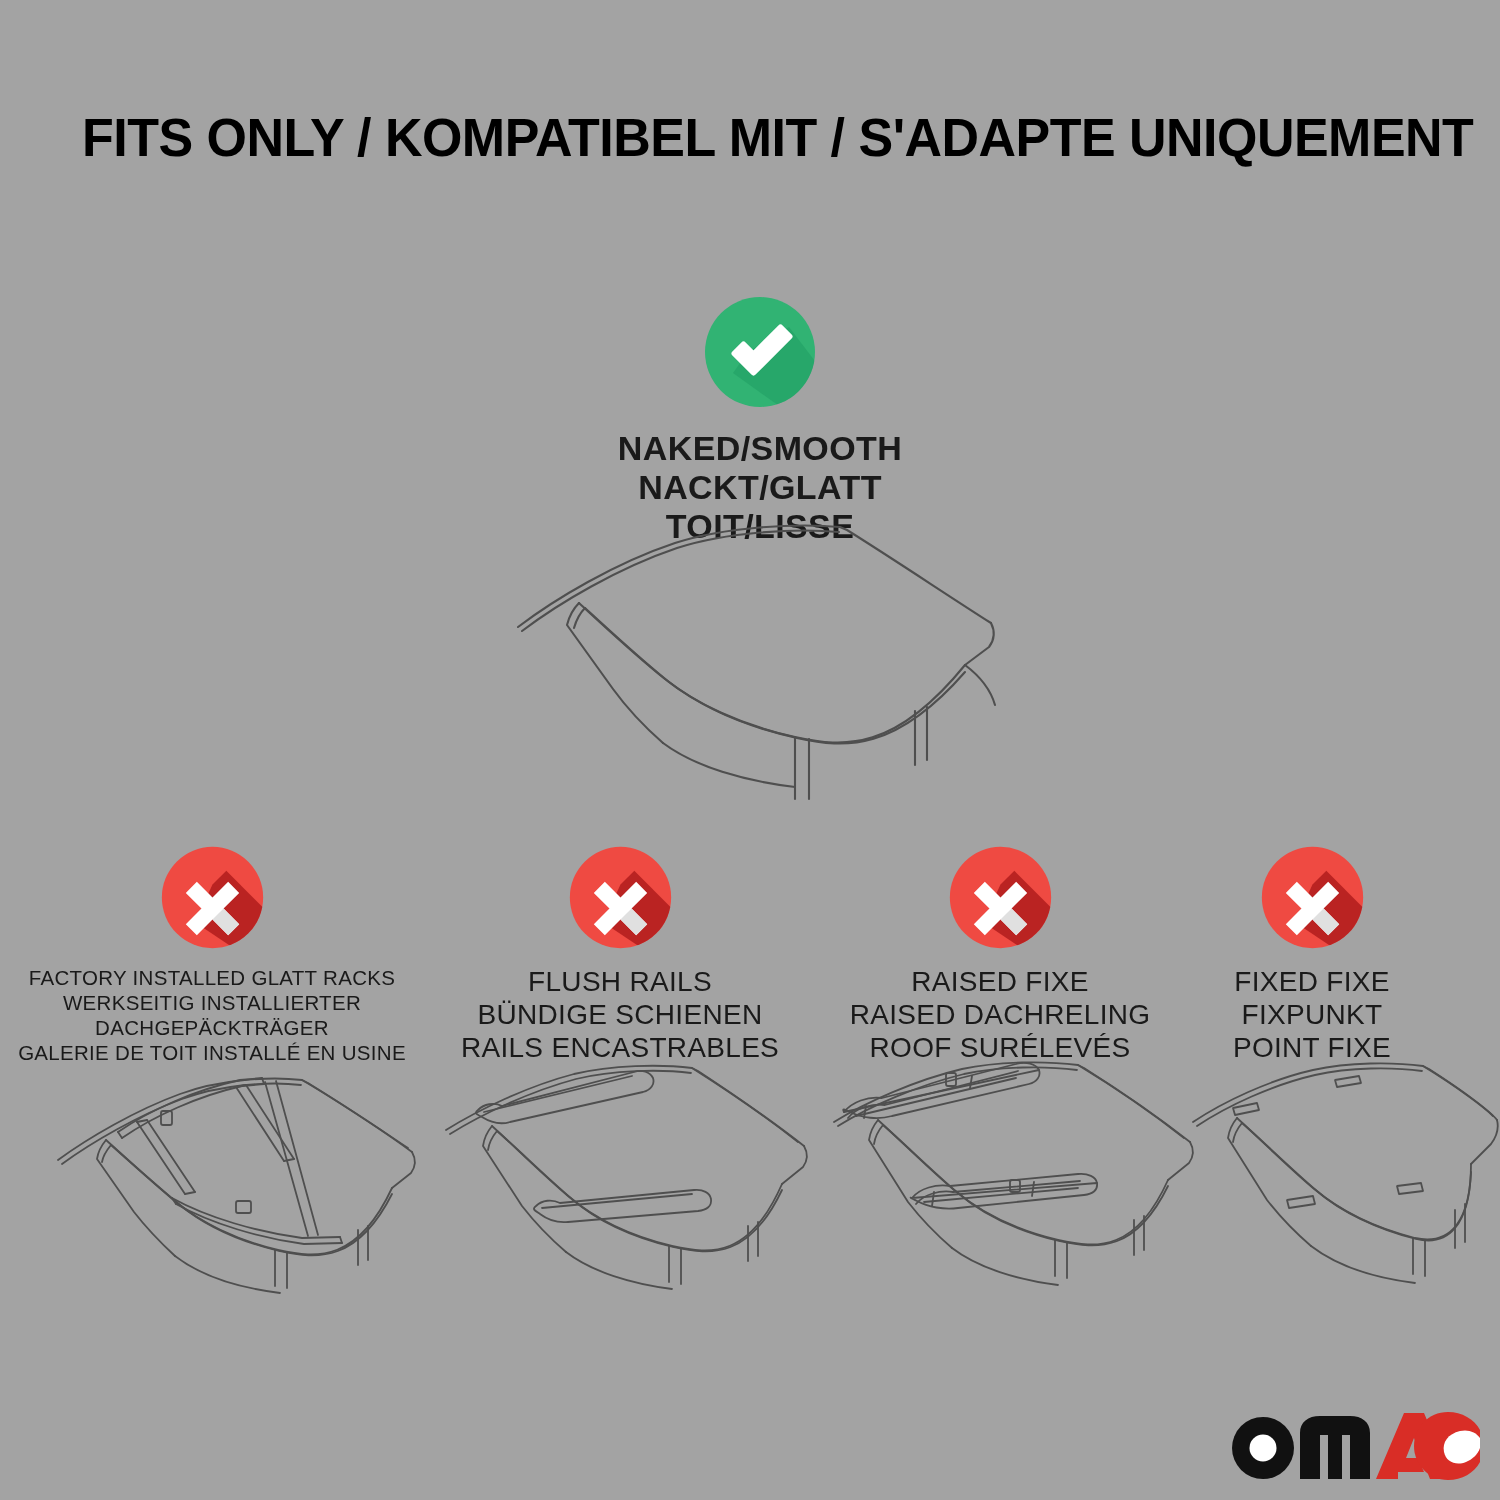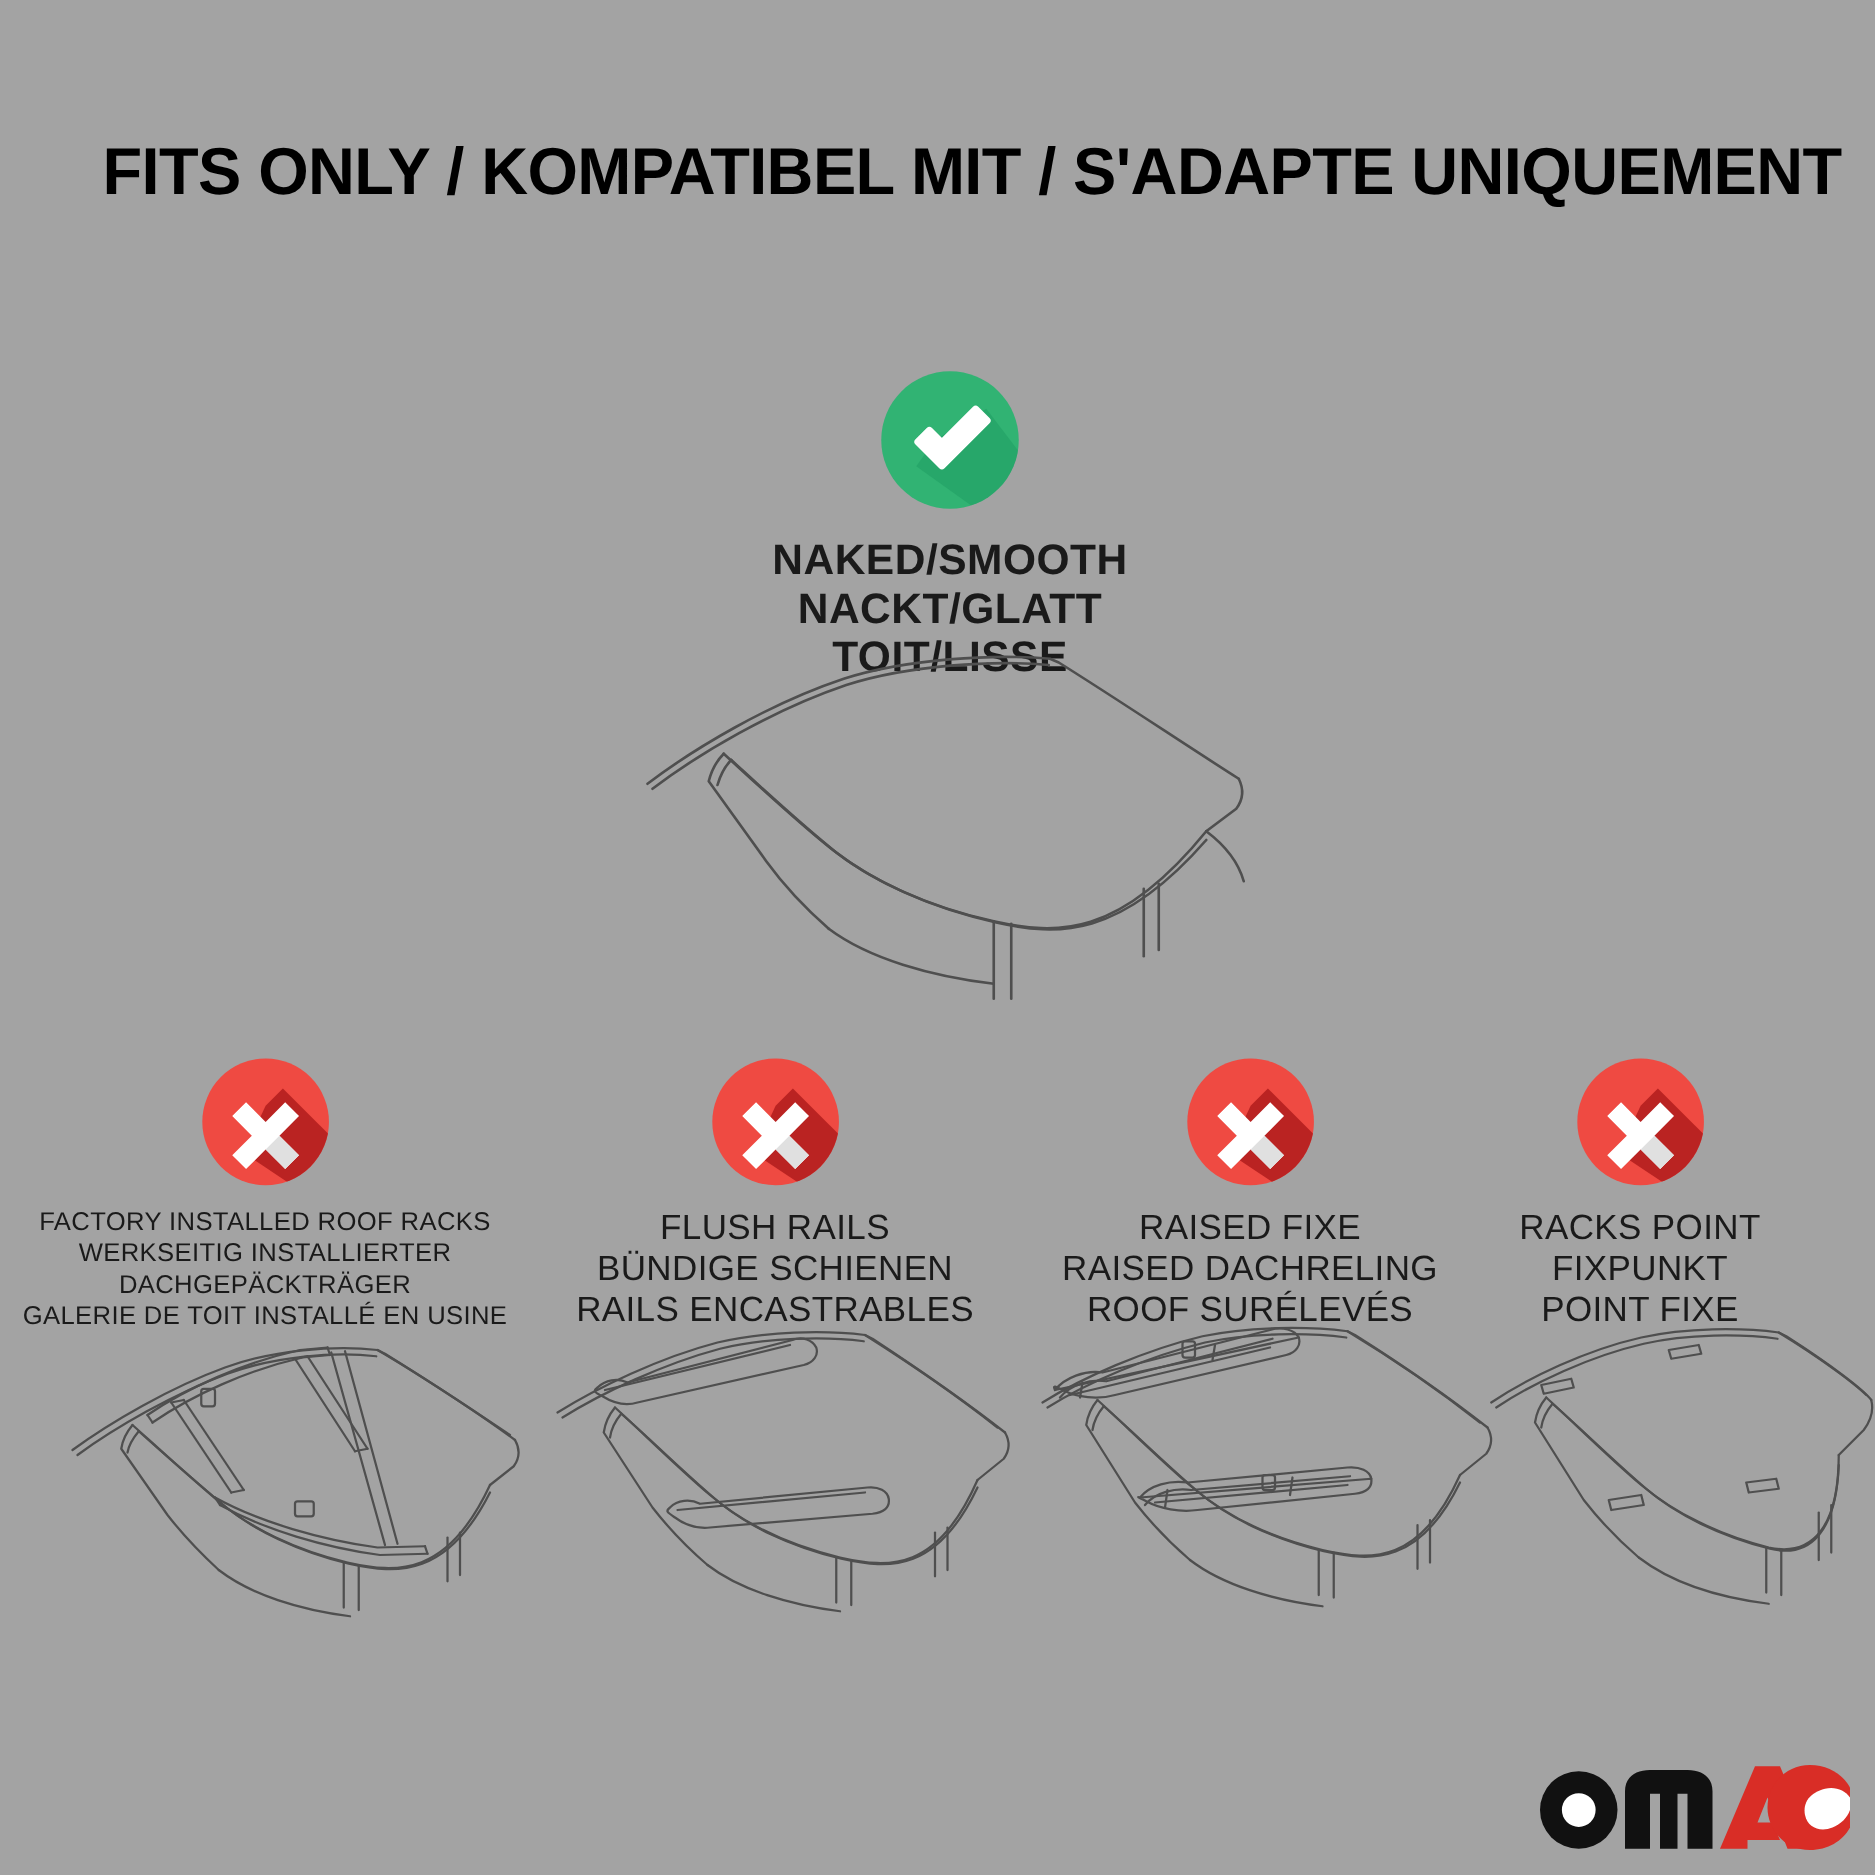--- a/index.html
+++ b/index.html
@@ -175,21 +175,21 @@
         <g clip-path="url(#xc0)">
           <path d="M57 43 L72 28 L120 76 L92 120 L38 84 Z" fill="#b01c1c" opacity="0.85"></path>
         </g>
         <g clip-path="url(#xc0)">
           <path d="M57 57 L74 40 L86 52 L69 69 L86 86 L74 98 L57 81 L40 98 L28 86 L45 69 L28 52 L40 40 Z" fill="#ffffff"></path>
           <path d="M69 69 L86 86 L74 98 L57 81 Z" fill="#e0e0e0"></path>
         </g>
       </svg>
     </div>
     <div class="col-caption">
-      <div>FACTORY INSTALLED ROOF RACKS</div>
+      <div>FACTORY INSTALLED GLATT RACKS</div>
       <div>WERKSEITIG INSTALLIERTER</div>
       <div>DACHGEPÄCKTRÄGER</div>
       <div>GALERIE DE TOIT INSTALLÉ EN USINE</div>
     </div>
   </div>
 
   <svg class="col-art" id="art-0" viewBox="0 0 400 235">
     <g fill="none" stroke="#4f4f4f" stroke-width="1.8" stroke-linecap="round" stroke-linejoin="round">
 
       <path d="M18 100 C48 78 96 50 140 34 C178 20 228 16 262 20 L268 23
@@ -370,21 +370,21 @@
         <g clip-path="url(#xc3)">
           <path d="M57 43 L72 28 L120 76 L92 120 L38 84 Z" fill="#b01c1c" opacity="0.85"></path>
         </g>
         <g clip-path="url(#xc3)">
           <path d="M57 57 L74 40 L86 52 L69 69 L86 86 L74 98 L57 81 L40 98 L28 86 L45 69 L28 52 L40 40 Z" fill="#ffffff"></path>
           <path d="M69 69 L86 86 L74 98 L57 81 Z" fill="#e0e0e0"></path>
         </g>
       </svg>
     </div>
     <div class="col-caption">
-      <div>RACKS POINT</div>
+      <div>FIXED FIXE</div>
       <div>FIXPUNKT</div>
       <div>POINT FIXE</div>
     </div>
   </div>
 
   <svg class="col-art" id="art-3" viewBox="0 0 320 235">
     <g fill="none" stroke="#4f4f4f" stroke-width="1.8" stroke-linecap="round" stroke-linejoin="round">
       <path d="M8 62 C38 42 84 20 128 10 C164 2 208 2 238 6 L244 9
                C280 32 306 52 312 60"></path>
       <path d="M12 66 C42 46 87 25 130 15 C165 7 208 7 237 11"></path>

